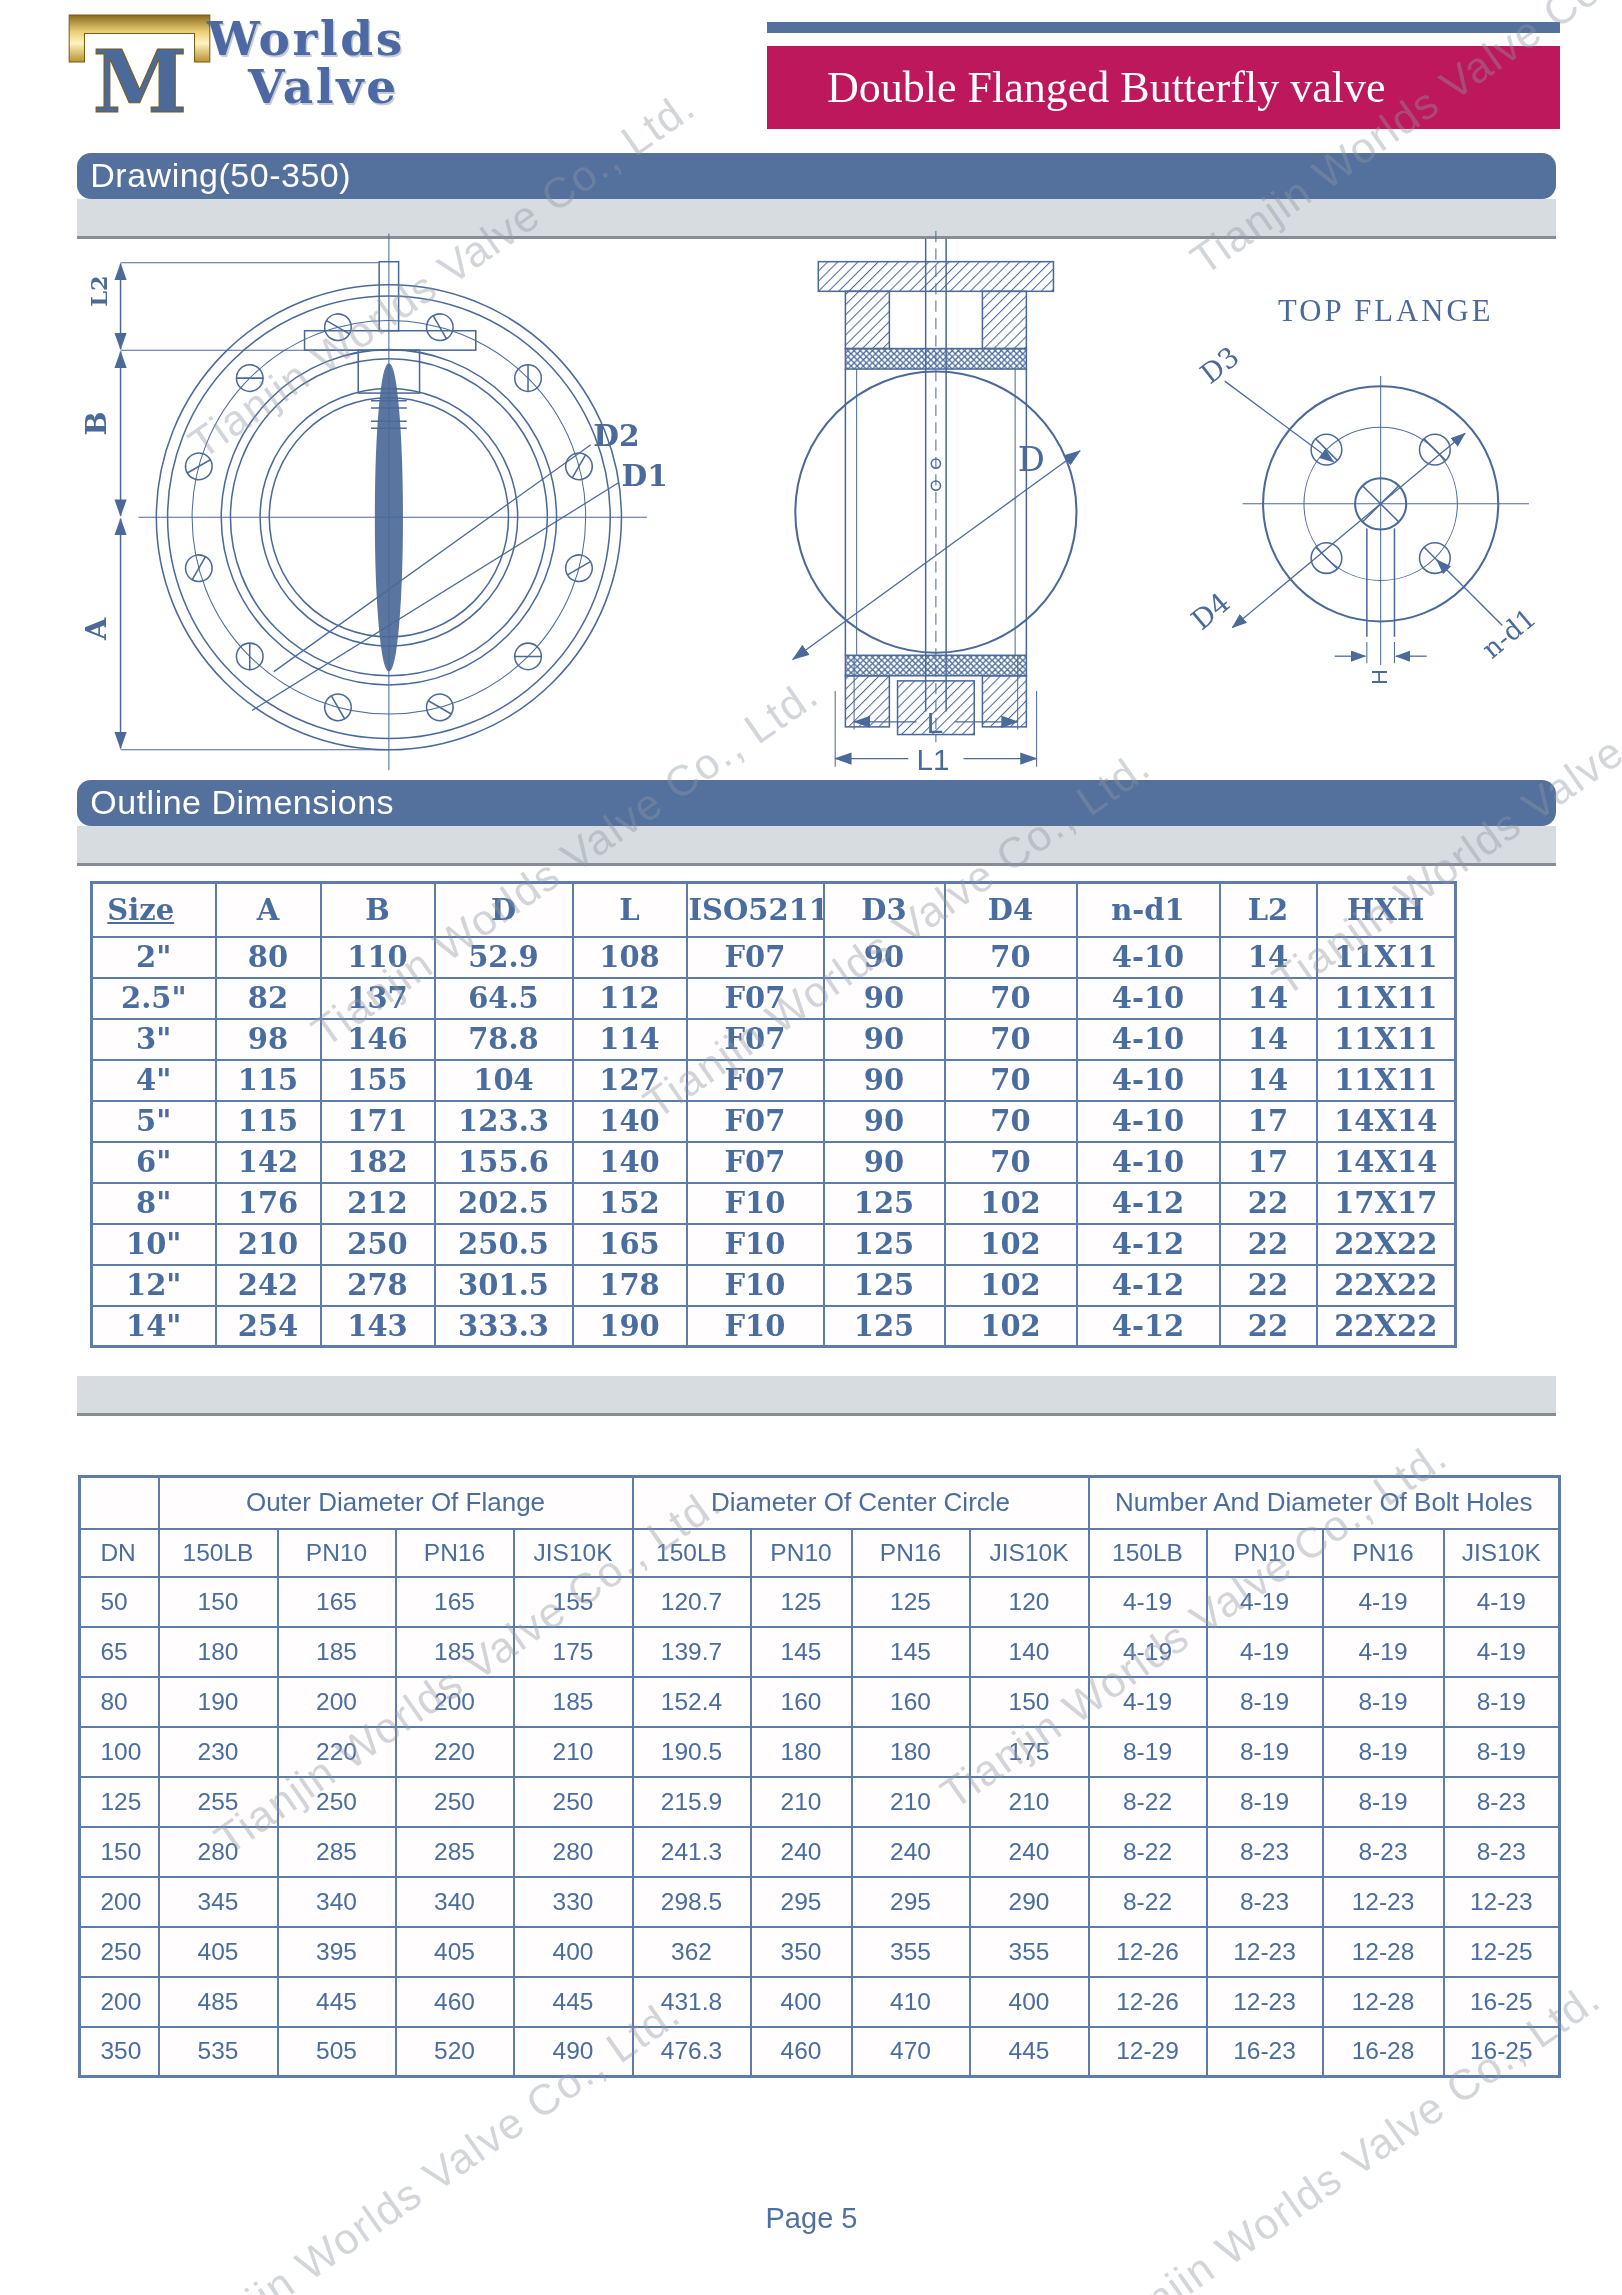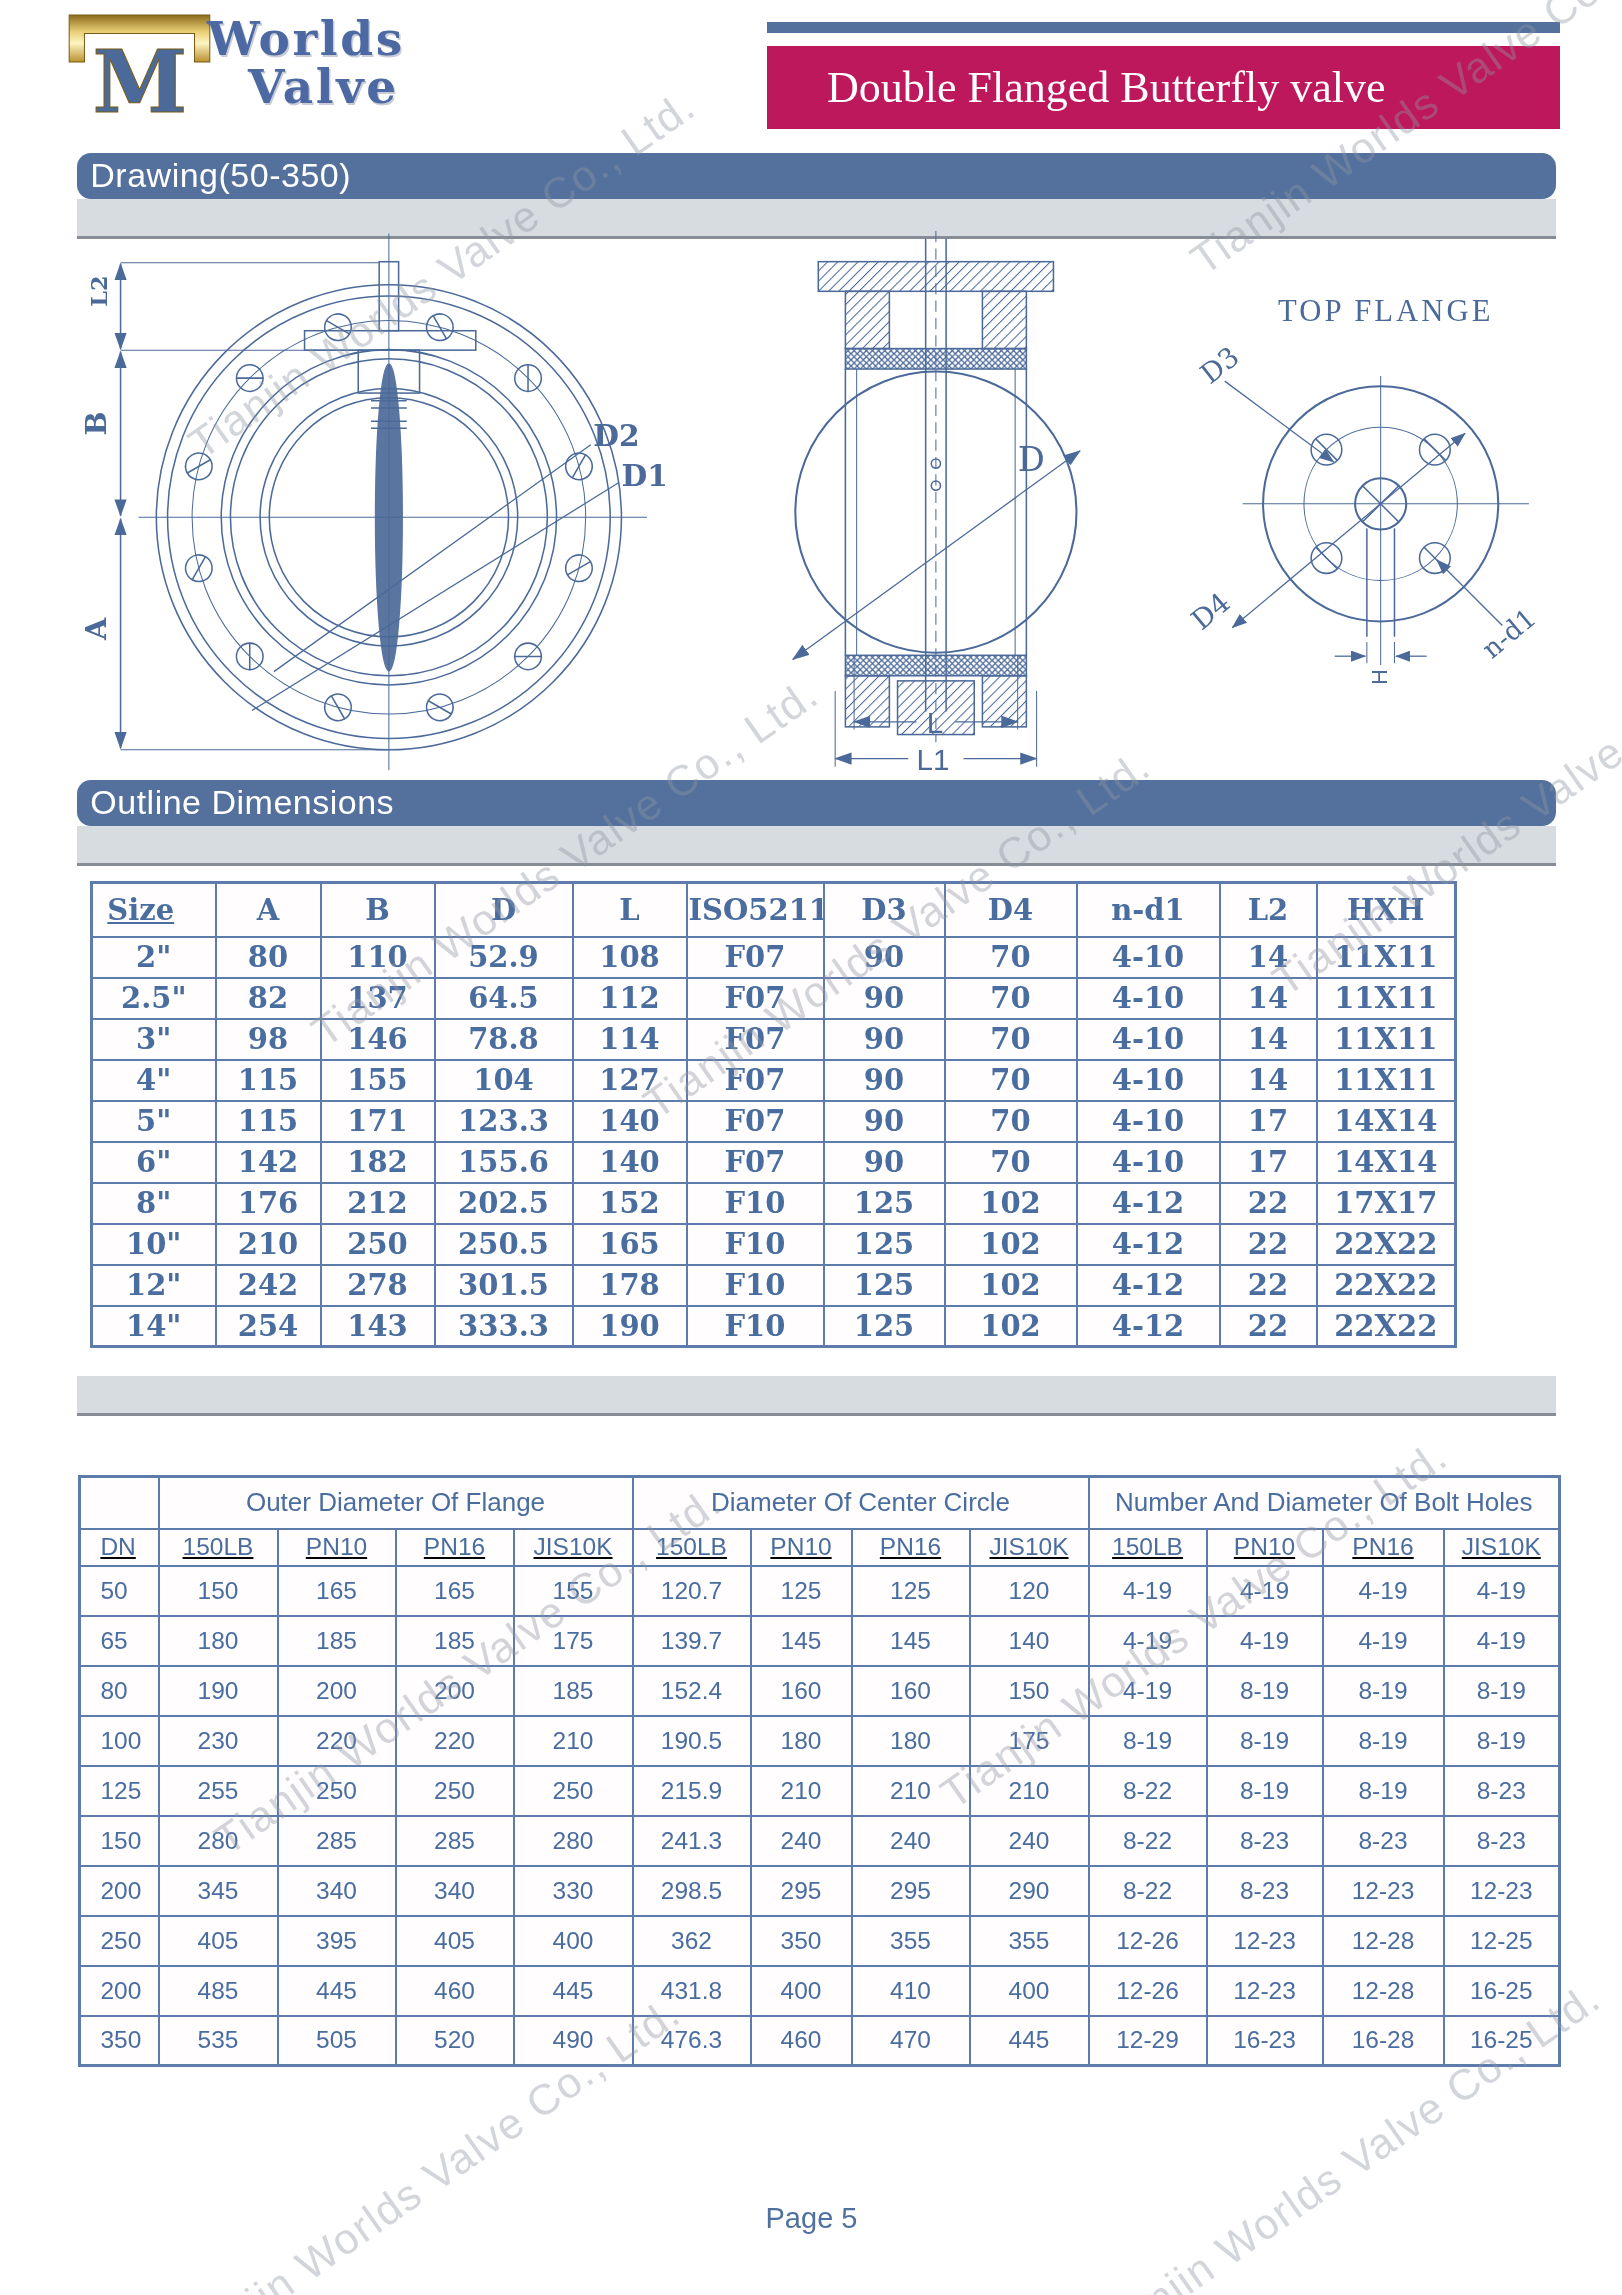--- a/index.html
+++ b/index.html
@@ -49,21 +49,21 @@
   }
   #outline-table thead tr{height:54px;}
   #outline-table tbody tr{height:41px;}
   #outline-table th:first-child{text-align:left;padding-left:14.3px;text-decoration:underline;}
   #conn-table{left:78px;top:1475px;width:1479px;border:3.1px solid #5d7bab;}
   #conn-table th,#conn-table td{
     border:2px solid #5d7bab;text-align:center;vertical-align:middle;
     font-size:24.5px;color:#4a6da0;overflow:hidden;font-weight:normal;
   }
   #conn-table thead tr.group{height:52px;}
-  #conn-table thead tr.cols{height:37px;text-decoration:underline;}
+  #conn-table thead tr.cols{height:48px;}
   #conn-table tbody tr{height:50px;}
   #conn-table th.grp{font-size:26px;}
   #conn-table td.dn,#conn-table th.dnh{text-align:left;padding-left:19.4px;}
   
   #page-footer{position:absolute;top:2202px;left:0;width:100%;text-align:center;
     font-size:29px;color:#50719f;z-index:2;}
 </style>
 </head>
 <body>
 

